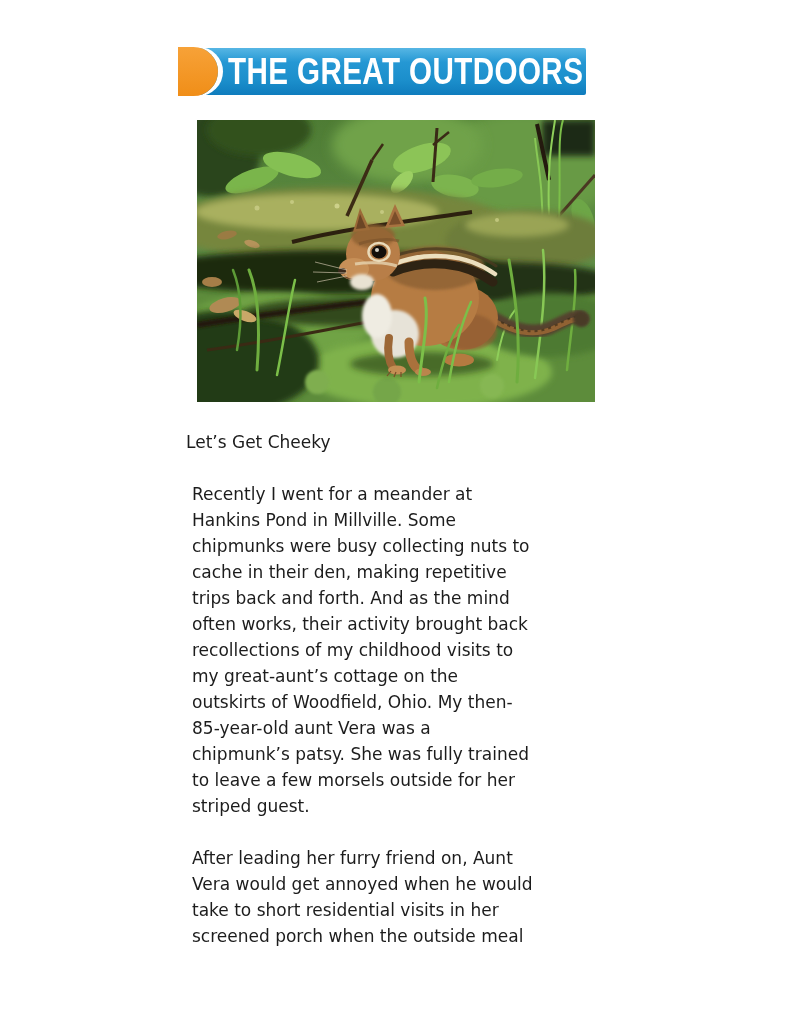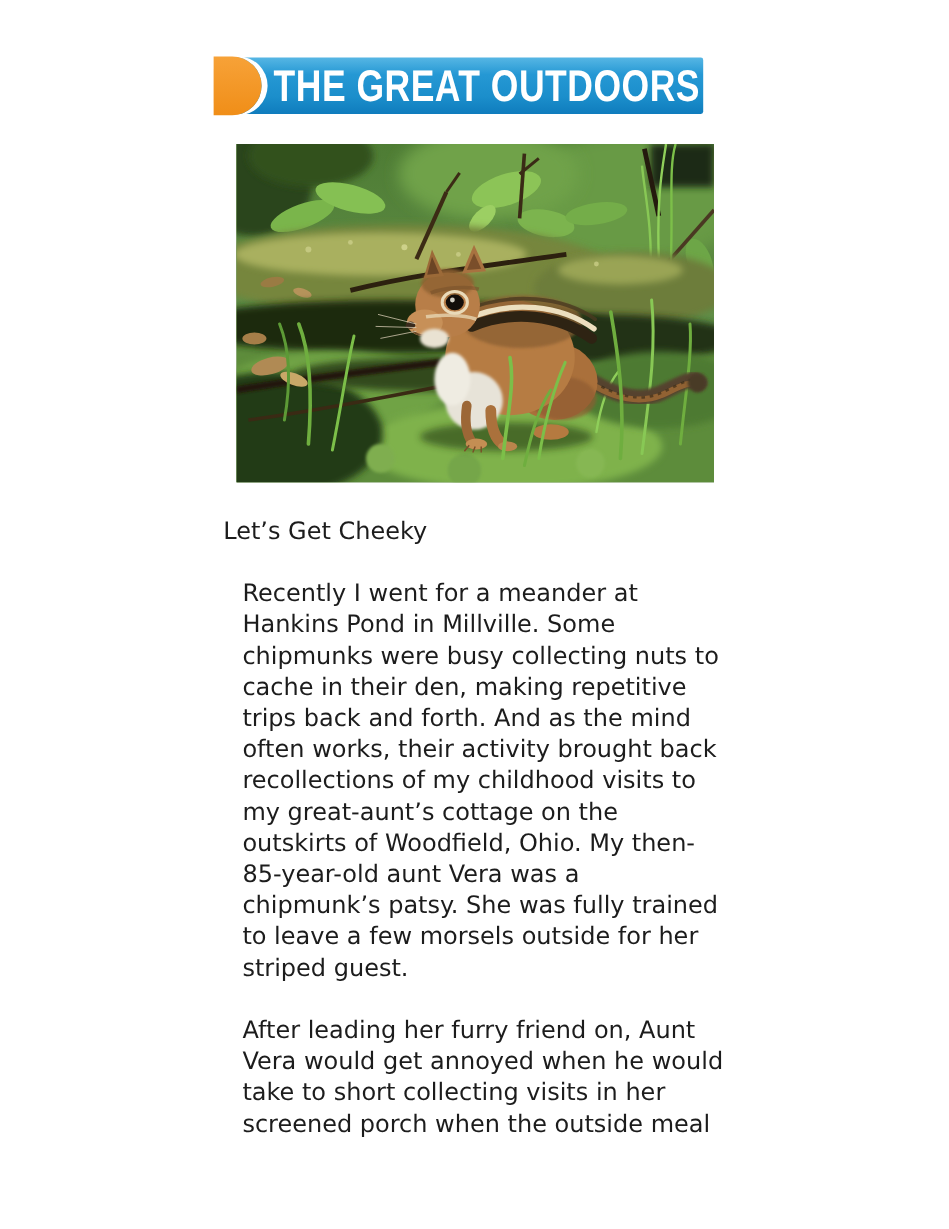--- a/index.html
+++ b/index.html
@@ -37,24 +37,24 @@
   
   .photo {
     position:absolute; left:197px; top:120px; width:398px; height:282px;
     overflow:hidden; background:#557f37;
   }
   .photo svg { display:block; }
 
   
   .article {
     position:absolute; left:186px; top:429px; width:438px;
-    font-size:20px; line-height:26px;
+    font-size:17px; line-height:26px;
   }
   .article .line { white-space:pre-line; }
-  .article .para { white-space:pre-line; margin:26px 0 0 16px; }
+  .article .para { white-space:pre-line; margin:26px 0 0 6px; }
 </style>
 </head>
 <body>
 
 <div class="banner">
   <div class="banner-blue"></div>
   <div class="banner-orange"></div>
   <div class="banner-title">THE GREAT OUTDOORS</div>
 </div>
 
@@ -201,15 +201,15 @@
 often works, their activity brought back
 recollections of my childhood visits to
 my great-aunt’s cottage on the
 outskirts of Woodfield, Ohio. My then-
 85-year-old aunt Vera was a
 chipmunk’s patsy. She was fully trained
 to leave a few morsels outside for her
 striped guest.</div>
   <div class="para">After leading her furry friend on, Aunt
 Vera would get annoyed when he would
-take to short collecting visits in her
+take to short residential visits in her
 screened porch when the outside meal</div>
 </div>
 
 </body></html>

